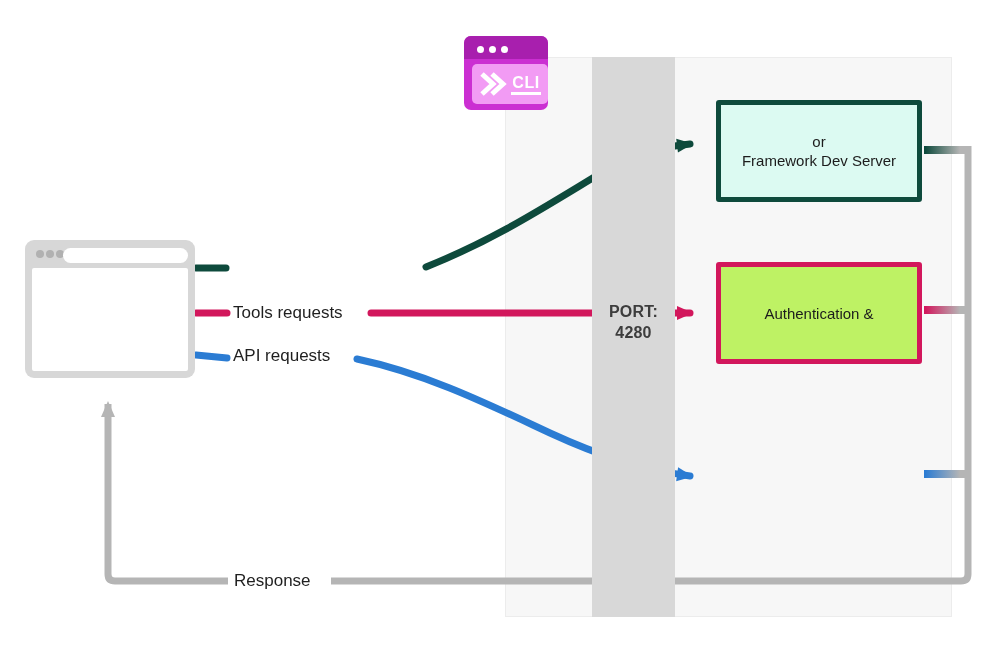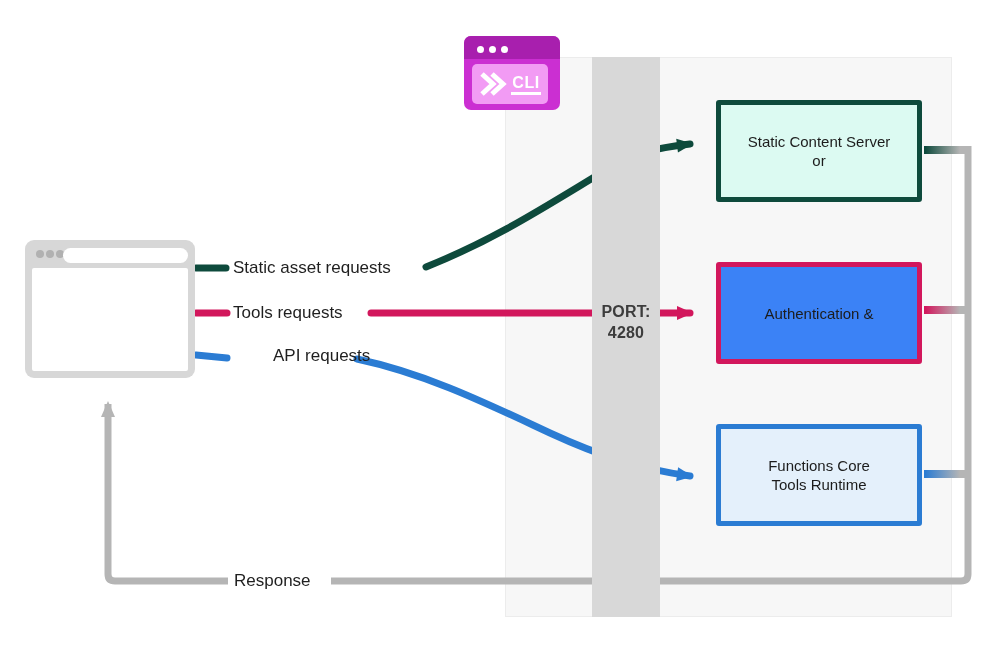--- a/index.html
+++ b/index.html
@@ -9,21 +9,21 @@
   }
   
   .panel{
     position:absolute;left:505px;top:57px;width:447px;height:560px;
     background:#f7f7f7;border:1px solid #ececec;box-sizing:border-box;z-index:1;
   }
   
   .wires{position:absolute;left:0;top:0;width:1000px;height:654px;z-index:2;}
   
   .portbar{
-    position:absolute;left:592px;top:57px;width:68px;height:560px;
+    position:absolute;left:592px;top:57px;width:83px;height:560px;
     background:#d8d8d8;z-index:3;
   }
   .port-text{
     position:absolute;top:244px;left:0;width:100%;text-align:center;
     font-size:16px;font-weight:bold;color:#3d3d3d;line-height:21px;letter-spacing:.2px;
   }
   .port-text span{display:block;}
   
   .browser{
     position:absolute;left:25px;top:240px;width:170px;height:138px;
@@ -34,21 +34,21 @@
   .browser .urlbar{
     position:absolute;left:38px;top:8px;width:125px;height:15px;
     background:#ffffff;border-radius:8px;
   }
   .browser .bodyarea{
     position:absolute;left:7px;top:28px;right:7px;bottom:7px;
     background:#ffffff;border-radius:2px;
   }
   
   .cli{
-    position:absolute;left:464px;top:36px;width:96px;height:74px;
+    position:absolute;left:464px;top:36px;width:84px;height:74px;
     background:#cb2fd2;border-radius:7px;z-index:5;
   }
   .cli .head{
     position:absolute;left:0;top:0;width:100%;height:23px;
     background:#a81fae;border-radius:7px 7px 0 0;
   }
   .cli .dots{position:absolute;left:13px;top:10px;display:flex;gap:5px;}
   .cli .dot{width:7px;height:7px;border-radius:50%;background:#ffffff;}
   .cli .screen{
     position:absolute;left:8px;top:28px;width:76px;height:40px;
@@ -59,32 +59,32 @@
     color:#ffffff;font-weight:bold;font-size:16px;letter-spacing:.5px;
     border-bottom:3px solid #ffffff;padding:0 1px 1px 1px;line-height:17px;
   }
   
   .lbl{
     position:absolute;font-size:17px;color:#1f1f1f;line-height:20px;z-index:4;
     white-space:nowrap;
   }
   .lbl-static{left:233px;top:258px;}
   .lbl-auth{left:233px;top:303px;}
-  .lbl-api{left:233px;top:346px;margin-left:40px;}
+  .lbl-api{left:233px;top:346px;}
   .lbl-response{left:234px;top:571px;}
   
   .box{
     position:absolute;left:716px;width:206px;height:102px;box-sizing:border-box;
     border:5px solid;border-radius:3px;display:flex;flex-direction:column;
     align-items:center;justify-content:center;text-align:center;
     font-size:15px;line-height:19px;color:#1c1c1c;z-index:4;
   }
   .box span{display:block;}
   .box-static{top:100px;border-color:#0e4a3c;background:#dcfaf2;}
-  .box-auth{top:262px;border-color:#d2175c;background:#3b82f6;}
+  .box-auth{top:262px;border-color:#d2175c;background:#bef264;}
   .box-func{top:424px;border-color:#2b7cd3;background:#e4f0fb;}
 </style>
 </head>
 <body>
 
 <div class="stage">
 
   <div class="panel"></div>
 
   <svg class="wires" viewBox="0 0 1000 654">
@@ -158,30 +158,25 @@
     </div>
     <div class="screen">
       <svg width="30" height="26" viewBox="0 0 30 26">
         <path d="M3,3 L14,13 L3,23" stroke="#ffffff" stroke-width="5" fill="none"></path>
         <path d="M13,3 L24,13 L13,23" stroke="#ffffff" stroke-width="5" fill="none"></path>
       </svg>
       <span class="cli-label">CLI</span>
     </div>
   </div>
 
-  <div class="lbl lbl-static">Static asset requests</div>
   <div class="lbl lbl-auth">Tools requests</div>
   <div class="lbl lbl-api">API requests</div>
   <div class="lbl lbl-response">Response</div>
 
   <div class="box box-static">
-    <span>Static Content Server</span>
     <span>or</span>
+    <span>Framework Dev Server</span>
   </div>
   <div class="box box-auth">
     <span>Authentication &amp;</span>
-  </div>
-  <div class="box box-func">
-    <span>Functions Core</span>
-    <span>Tools Runtime</span>
   </div>
 
 </div>
 
 </body></html>

